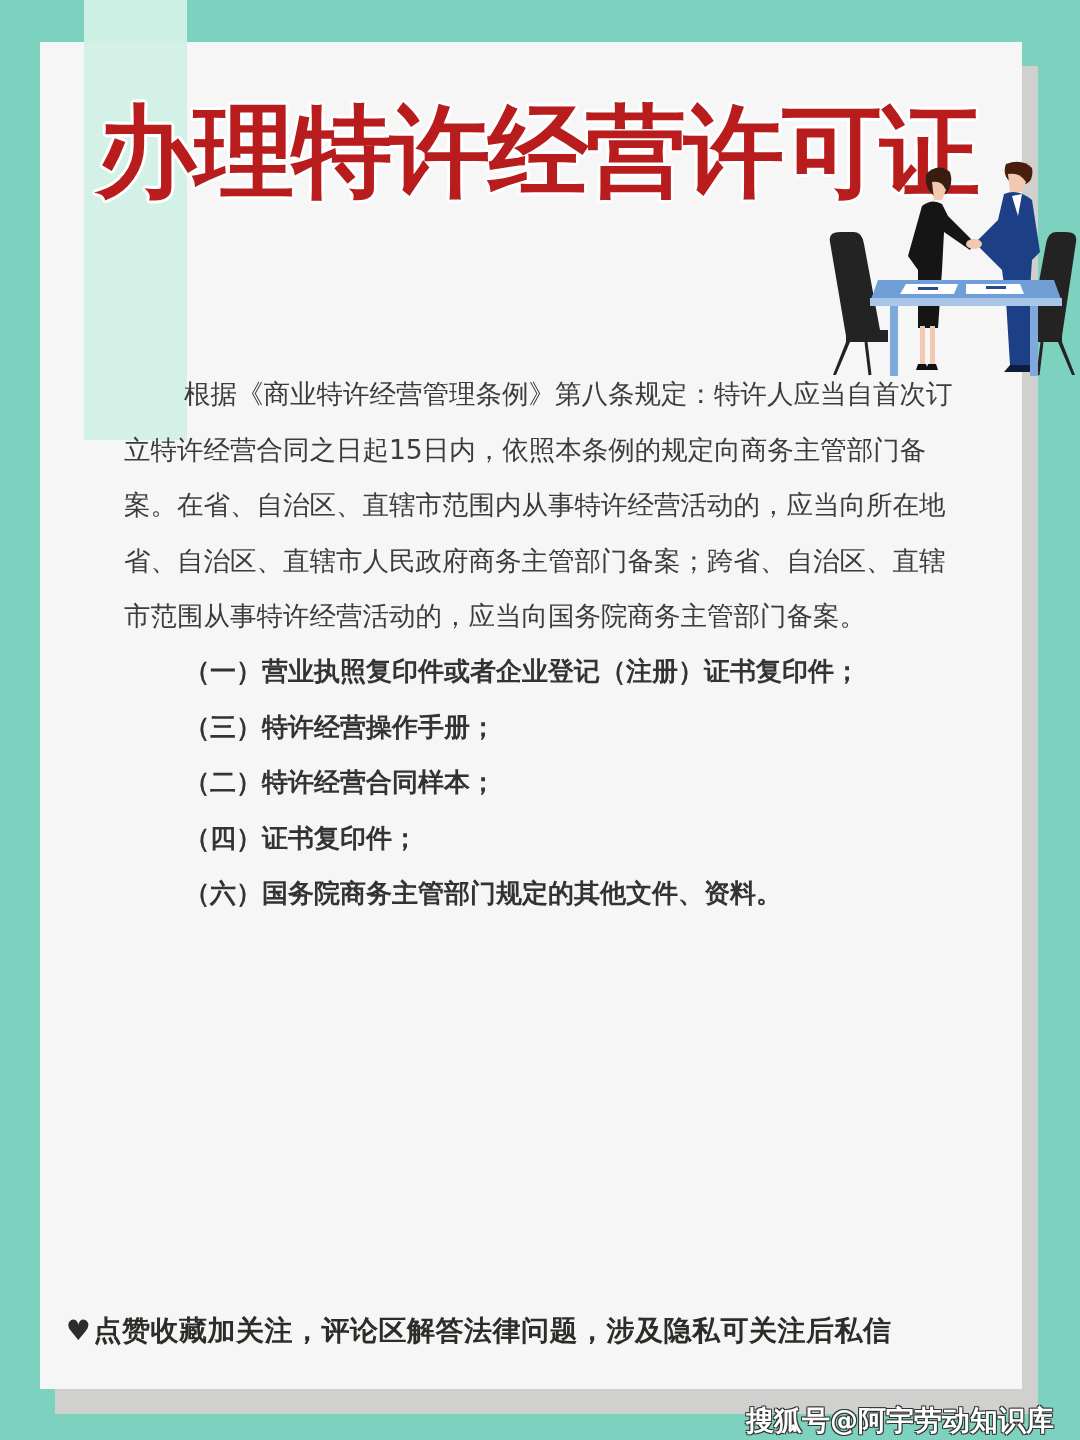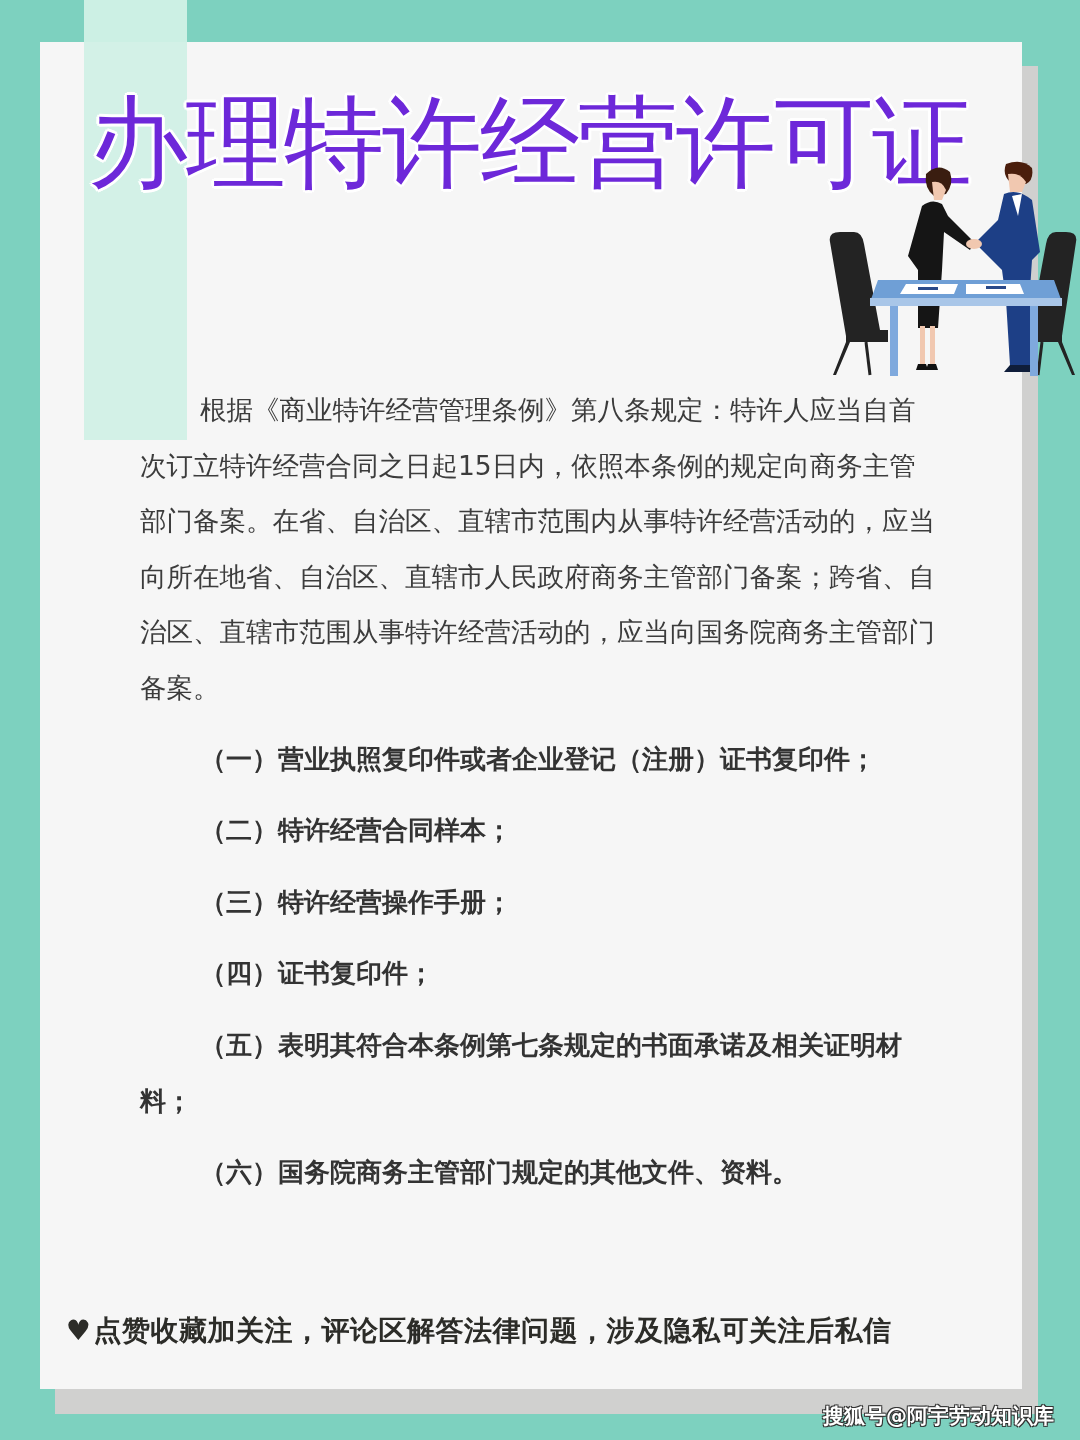--- a/index.html
+++ b/index.html
@@ -20,48 +20,48 @@
       position: absolute; left: 84px; top: 0; width: 103px; height: 440px;
       background: rgba(205, 240, 228, 0.85);
     }
     .mint-strip-top {
       position: absolute; left: 84px; top: 0; width: 103px; height: 42px;
       background: #c8ede2;
     }
     .title {
       position: absolute; left: 88px; top: 84px; width: 900px;
       font-family: "DejaVu Serif", "Liberation Serif", serif;
-      font-weight: normal; font-size: 100px; line-height: 118px;
-      color: #6d28d9; letter-spacing: -2px;
+      font-weight: bold; font-size: 100px; line-height: 118px;
+      color: #b91c1c; letter-spacing: -2px;
       text-shadow: 3px 0 0 #fff, -3px 0 0 #fff, 0 3px 0 #fff, 0 -3px 0 #fff,
                    2px 2px 0 #fff, -2px -2px 0 #fff, 2px -2px 0 #fff, -2px 2px 0 #fff;
-      margin: 0;
+      margin: 8px;
     }
     .title div { white-space: nowrap; }
     .illustration {
       position: absolute; left: 826px; top: 160px; width: 254px; height: 220px;
     }
     .body-text {
       position: absolute; left: 124px; top: 366px; width: 830px;
       font-size: 26.5px; color: #3c3c3c; line-height: 55.6px;
     }
-    .body-text p { margin: 16px; }
+    .body-text p { margin: 0; }
     .indent { text-indent: 60px; }
     .bold { font-weight: bold; color: #333; font-size: 26px; }
     .list-item { padding-left: 60px; }
     .list-item.wrap { padding-left: 0; text-indent: 60px; }
     .footer-cta {
       position: absolute; left: 66px; top: 1312px; width: 950px;
       font-weight: bold; font-size: 28px; color: #2c2c28; white-space: nowrap;
       letter-spacing: 0.5px;
     }
     .heart { font-size: 28px; margin-right: 2px; }
     .watermark {
       position: absolute; right: 26px; top: 1402px;
-      font-weight: bold; font-size: 21px; color: #fff; white-space: nowrap;
+      font-weight: bold; font-size: 28px; color: #fff; white-space: nowrap;
       text-shadow: 1px 1px 0 #333, -1px -1px 0 #333, 1px -1px 0 #333, -1px 1px 0 #333;
     }
   </style>
 </head>
 <body>
 
 <div class="shadow-card"></div>
 <div class="paper-card"></div>
 <div class="mint-strip-top"></div>
 <div class="mint-strip"></div>
@@ -100,24 +100,23 @@
   <rect x="204" y="146" width="8" height="70" fill="#7fa9dd"></rect>
   <path d="M80 124 L132 124 L128 134 L74 134 Z" fill="#fff"></path>
   <path d="M140 124 L194 124 L198 134 L140 134 Z" fill="#fff"></path>
   <rect x="92" y="127" width="20" height="3" fill="#2a4a8a"></rect>
   <rect x="160" y="126" width="20" height="3" fill="#2a4a8a"></rect>
 </svg>
 
 <div class="body-text">
   <p class="indent">根据《商业特许经营管理条例》第八条规定：特许人应当自首次订立特许经营合同之日起15日内，依照本条例的规定向商务主管部门备案。在省、自治区、直辖市范围内从事特许经营活动的，应当向所在地省、自治区、直辖市人民政府商务主管部门备案；跨省、自治区、直辖市范围从事特许经营活动的，应当向国务院商务主管部门备案。</p>
   <p class="bold list-item">（一）营业执照复印件或者企业登记（注册）证书复印件；</p>
+  <p class="bold list-item">（三）特许经营操作手册；</p>
   <p class="bold list-item">（二）特许经营合同样本；</p>
-  <p class="bold list-item">（三）特许经营操作手册；</p>
   <p class="bold list-item">（四）证书复印件；</p>
-  <p class="bold list-item wrap">（五）表明其符合本条例第七条规定的书面承诺及相关证明材料；</p>
   <p class="bold list-item">（六）国务院商务主管部门规定的其他文件、资料。</p>
 </div>
 
 <div class="footer-cta">
   <span class="heart">♥</span><span>点赞收藏加关注，评论区解答法律问题，涉及隐私可关注后私信</span>
 </div>
 
 <div class="watermark">搜狐号@阿宇劳动知识库</div>
 
 </body></html>

